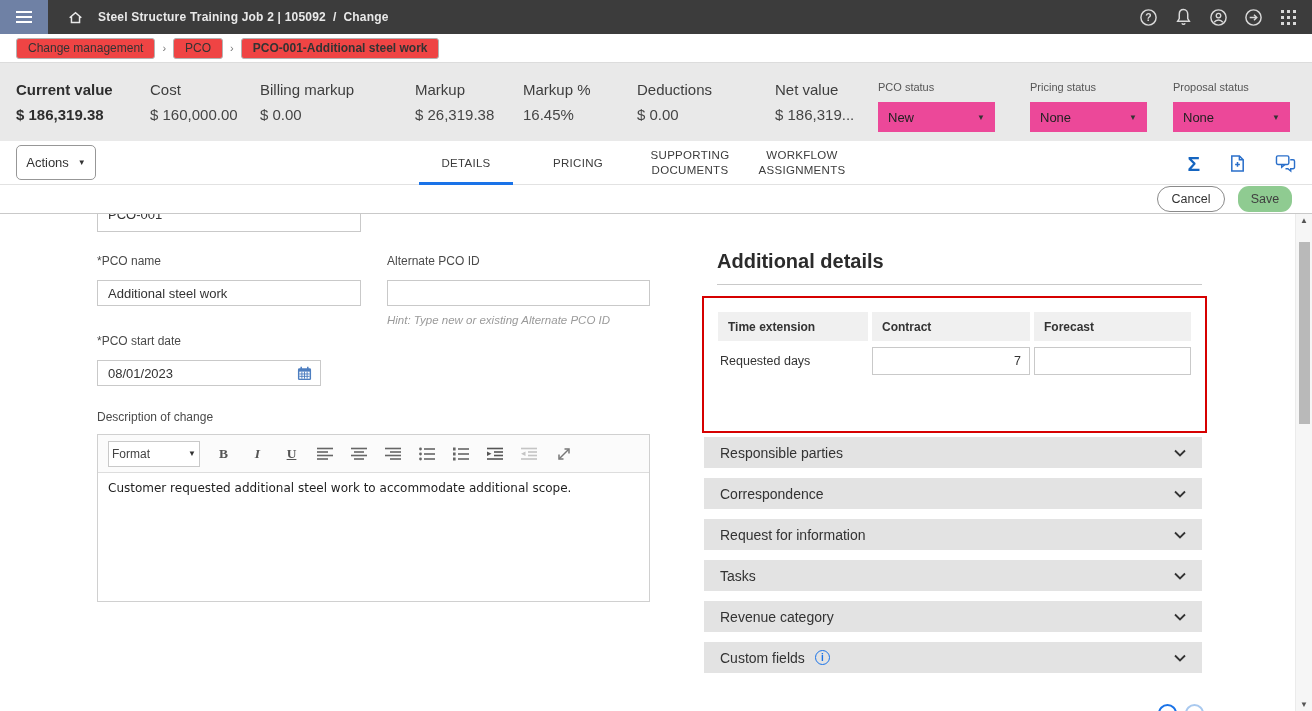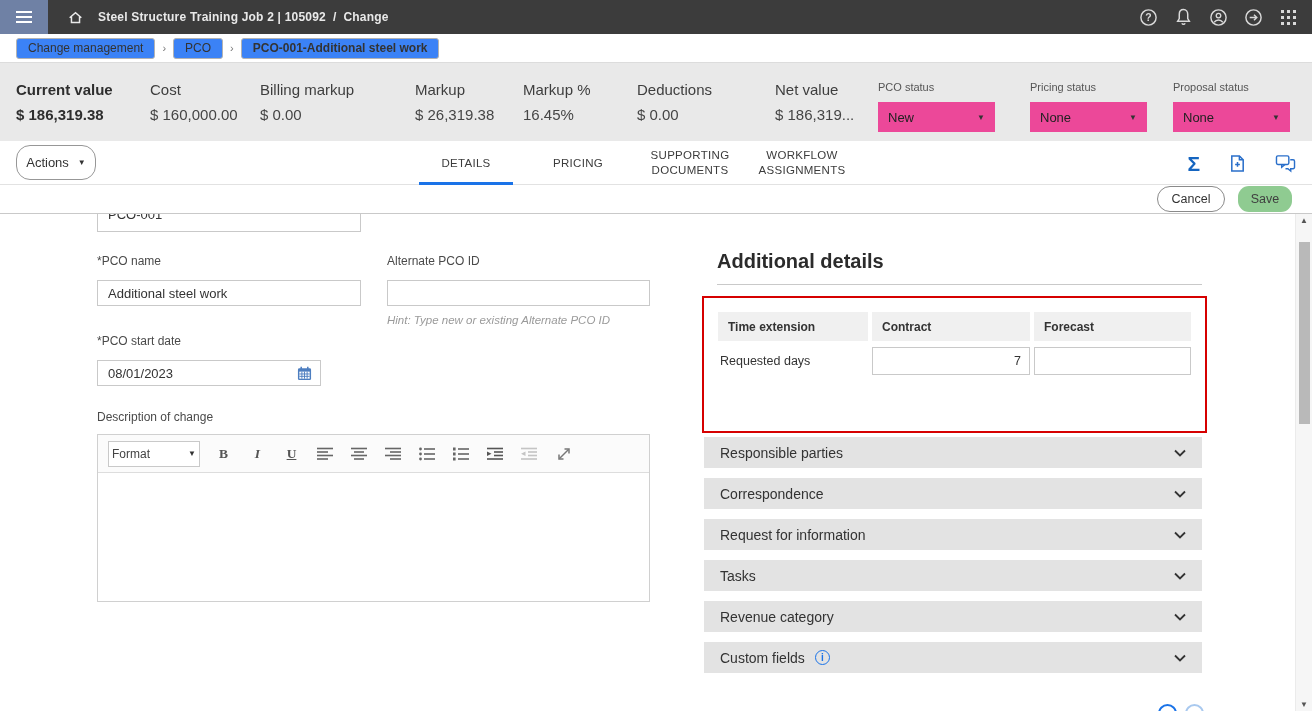--- a/index.html
+++ b/index.html
@@ -10,40 +10,40 @@
   .topbar { position:absolute; top:0; left:0; right:0; height:34px; background:#3c3c3c; display:flex; align-items:center; }
   .hamburger { width:48px; height:34px; background:#6f81a5; display:flex; flex-direction:column; justify-content:center; align-items:center; gap:3px; cursor:pointer; }
   .hamburger span { width:16px; height:2px; background:#fff; display:block; }
   .home-btn { margin-left:10px; width:34px; height:34px; display:flex; align-items:center; justify-content:center; cursor:pointer; }
   .topbar-title { color:#e9e9e9; font-size:12px; font-weight:600; margin-left:6px; letter-spacing:.2px; display:flex; gap:7px; }
   .topbar-right { margin-left:auto; display:flex; align-items:center; gap:15px; margin-right:14px; }
   .tb-icon { width:20px; height:20px; display:flex; align-items:center; justify-content:center; cursor:pointer; }
 
   
   .chips { position:absolute; top:34px; left:0; right:0; height:28px; background:#fff; display:flex; align-items:center; padding-left:16px; gap:7px; }
-  .chip { border:1px solid #b3b3b3; border-radius:3px; height:21px; display:flex; align-items:center; padding:0 11px; font-size:12px; color:#333; background:#3b82f6; cursor:pointer; white-space:nowrap; }
+  .chip { border:1px solid #b3b3b3; border-radius:3px; height:21px; display:flex; align-items:center; padding:0 11px; font-size:12px; color:#333; background:#ef4444; cursor:pointer; white-space:nowrap; }
   .chip.bold { font-weight:700; }
   .chip-sep { color:#777; font-size:11px; }
 
   
   .summary { position:absolute; top:62px; left:0; right:0; height:79px; background:#e9e9e9; border-top:1px solid #dcdcdc; }
   .metric { position:absolute; top:18px; }
   .metric .mlabel { font-size:15px; color:#3e3e3e; }
   .metric .mvalue { margin-top:8px; font-size:15px; color:#454545; }
   .metric.bold .mlabel, .metric.bold .mvalue { font-weight:700; color:#2e2e2e; }
   .m0{left:16px} .m1{left:150px} .m2{left:260px} .m3{left:415px} .m4{left:523px} .m5{left:637px} .m6{left:775px}
   .status { position:absolute; top:18px; }
   .s0{left:878px} .s1{left:1030px} .s2{left:1173px}
   .status .slabel { font-size:11px; color:#555; }
   .sbox { margin-top:9px; width:117px; height:30px; background:#ec4899; display:flex; align-items:center; justify-content:space-between; padding:0 10px; font-size:13px; color:#222; cursor:pointer; }
   .caret { font-size:8px; color:#333; }
 
   
   .toolbar { position:absolute; top:141px; left:0; right:0; height:44px; background:#fff; border-bottom:1px solid #e2e2e2; }
-  .actions-btn { position:absolute; left:16px; top:4px; height:35px; width:80px; border:1px solid #979797; border-radius:14px; background:#fff; display:flex; align-items:center; justify-content:center; gap:9px; font-size:13px; color:#333; cursor:pointer; }
+  .actions-btn { position:absolute; left:16px; top:4px; height:35px; width:80px; border:1px solid #979797; border-radius:5px; background:#fff; display:flex; align-items:center; justify-content:center; gap:9px; font-size:13px; color:#333; cursor:pointer; }
   .tabs { position:absolute; left:410px; top:0; height:44px; display:flex; }
   .tab { width:112px; padding:0 8px; display:flex; align-items:center; justify-content:center; text-align:center; font-size:11.5px; color:#3c3c3c; letter-spacing:.3px; line-height:1.3; cursor:pointer; position:relative; }
   .tab.active::after { content:""; position:absolute; left:9px; right:9px; bottom:0; height:3px; background:#1a73e8; }
   .toolbar-icons { position:absolute; right:10px; top:0; height:44px; display:flex; align-items:center; gap:28px; padding-right:6px; }
   .sigma { color:#1565c0; font-size:21px; font-weight:700; cursor:pointer; line-height:1; }
 
   
   .saverow { position:absolute; top:185px; left:0; right:0; height:29px; background:#fff; border-bottom:1px solid #c9c9c9; }
   .btn-cancel { position:absolute; right:87px; top:1px; width:68px; height:26px; border:1px solid #8a8a8a; border-radius:13px; background:#fff; font-size:12.5px; color:#333; cursor:pointer; font-family:inherit; }
   .btn-save { position:absolute; right:20px; top:1px; width:54px; height:26px; border:none; border-radius:11px; background:#8fcb91; color:#404040; font-size:12.5px; cursor:pointer; font-family:inherit; }
@@ -382,20 +382,21 @@
           </svg>
         </span>
         <span class="ed-btn">
           <svg width="14" height="14" viewBox="0 0 14 14">
             <line x1="2.5" y1="11.5" x2="11.5" y2="2.5" stroke="#777" stroke-width="1.5"></line>
             <path d="M7.5 2 H12 V6.5" fill="none" stroke="#777" stroke-width="1.5"></path>
             <path d="M6.5 12 H2 V7.5" fill="none" stroke="#777" stroke-width="1.5"></path>
           </svg>
         </span>
       </div>
+      <div class="editor-content">Customer requested additional steel work to accommodate additional scope.</div>
     </div>
 
     <div class="add-title">Additional details</div>
     <div class="add-hr"></div>
 
     <div class="redbox">
       <div class="sched-table">
         <div class="th">Time extension</div>
         <div class="th">Contract</div>
         <div class="th">Forecast</div>

